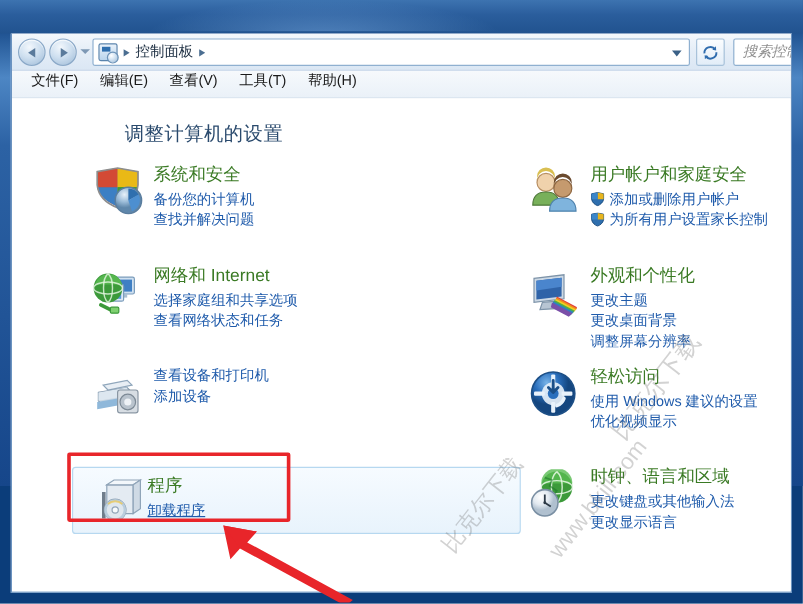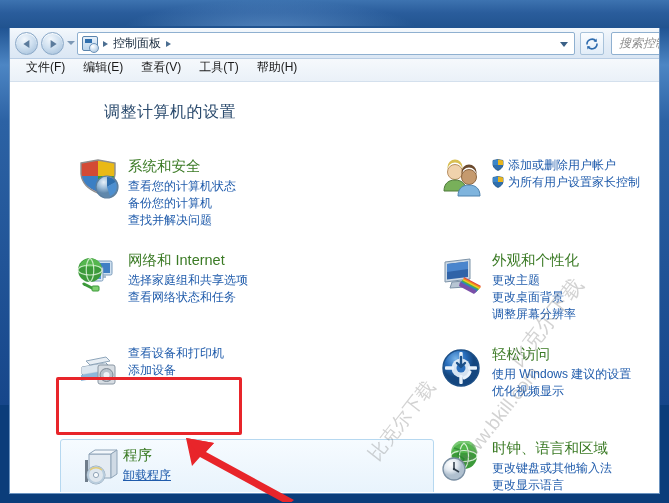--- a/index.html
+++ b/index.html
@@ -124,21 +124,21 @@
   #page-heading {
     position: absolute; left: 68px; top: 20px;
     font-size: 16px; color: #2a4a6d; letter-spacing: .5px; margin-left: 26px;
   }
 
   .category-column { position: absolute; top: 55px; }
   #column-left  { left: 56px;  width: 340px; }
   #column-right { left: 420px; width: 240px; }
 
   .category {
-    position: relative; min-height: 74px; padding-left: 62px; margin-bottom: 10px; margin-top: 20px;
+    position: relative; min-height: 74px; padding-left: 62px; margin-bottom: 10px;
   }
   .cat-icon {
     position: absolute; left: 10px; top: 2px; width: 46px; height: 42px;
   }
   .cat-title {
     font-size: 14.5px; color: #3a7a24; line-height: 19px; margin-bottom: 2px;
     cursor: default; display: inline-block;
   }
   .cat-links { display: flex; flex-direction: column; gap: 1px; }
   .cat-link {
@@ -257,21 +257,20 @@
                   <stop offset="55%" stop-color="#9dbdd9"></stop>
                   <stop offset="100%" stop-color="#5f87ab"></stop>
                 </radialGradient>
               </defs>
               <path d="M31 28 L31 18 A10 10 0 0 1 39.5 23 Z" fill="#2f6fae"></path>
               <path d="M31 28 L39.5 23 A10 10 0 0 1 34 37 Z" fill="#4d8fd0"></path>
             </svg>
           </span>
           <span class="cat-title">系统和安全</span>
           <div class="cat-links">
-            <a class="cat-link">查看您的计算机状态</a>
             <a class="cat-link">备份您的计算机</a>
             <a class="cat-link">查找并解决问题</a>
           </div>
         </div>
 
         <div class="category">
           <span class="cat-icon">
             <svg width="46" height="42" viewBox="0 0 46 42">
               <rect x="18" y="8" width="18" height="14" rx="1.5" fill="#cfe0f0" stroke="#7b9cbb" stroke-width="1"></rect>
               <rect x="20" y="10" width="14" height="10" fill="#3f7fc4"></rect>
@@ -338,20 +337,21 @@
           <span class="cat-icon">
             <svg width="46" height="42" viewBox="0 0 46 42">
               <circle cx="15" cy="13" r="7.5" fill="#f0d2ac" stroke="#b89064" stroke-width="1"></circle>
               <path d="M7.5 11 A7.5 7.5 0 0 1 22.5 11 L22.5 8 A7.5 7.5 0 0 0 7.5 8 Z" fill="#d9bf52"></path>
               <path d="M4 32 C4 24 9 21 15 21 C21 21 26 24 26 32 Z" fill="#78b05a" stroke="#4e7a3a" stroke-width="1"></path>
               <circle cx="29" cy="18" r="7.5" fill="#c59a6e" stroke="#8e6741" stroke-width="1"></circle>
               <path d="M21.5 16 A7.5 7.5 0 0 1 36.5 16 L36.5 13 A7.5 7.5 0 0 0 21.5 13 Z" fill="#6b4a2e"></path>
               <path d="M18 37 C18 29 23 26 29 26 C35 26 40 29 40 37 Z" fill="#7fb4dd" stroke="#4e82ad" stroke-width="1"></path>
             </svg>
           </span>
+          <span class="cat-title">用户帐户和家庭安全</span>
           <div class="cat-links">
             <a class="cat-link shielded">
               <svg class="uac-shield" viewBox="0 0 12 12">
                 <path d="M1 1.5 L6 .5 L11 1.5 L11 6 C10.5 9 8 10.7 6 11.4 C4 10.7 1.5 9 1 6 Z" fill="#2f6fae" stroke="#1b4c7e" stroke-width=".8"></path>
                 <path d="M6 .5 L11 1.5 L11 6 L6 6 Z" fill="#e8b51e"></path>
                 <path d="M1 1.5 L6 .5 L6 6 L1 6 Z" fill="#3b86c9"></path>
               </svg>
               <span>添加或删除用户帐户</span>
             </a>
             <a class="cat-link shielded">

